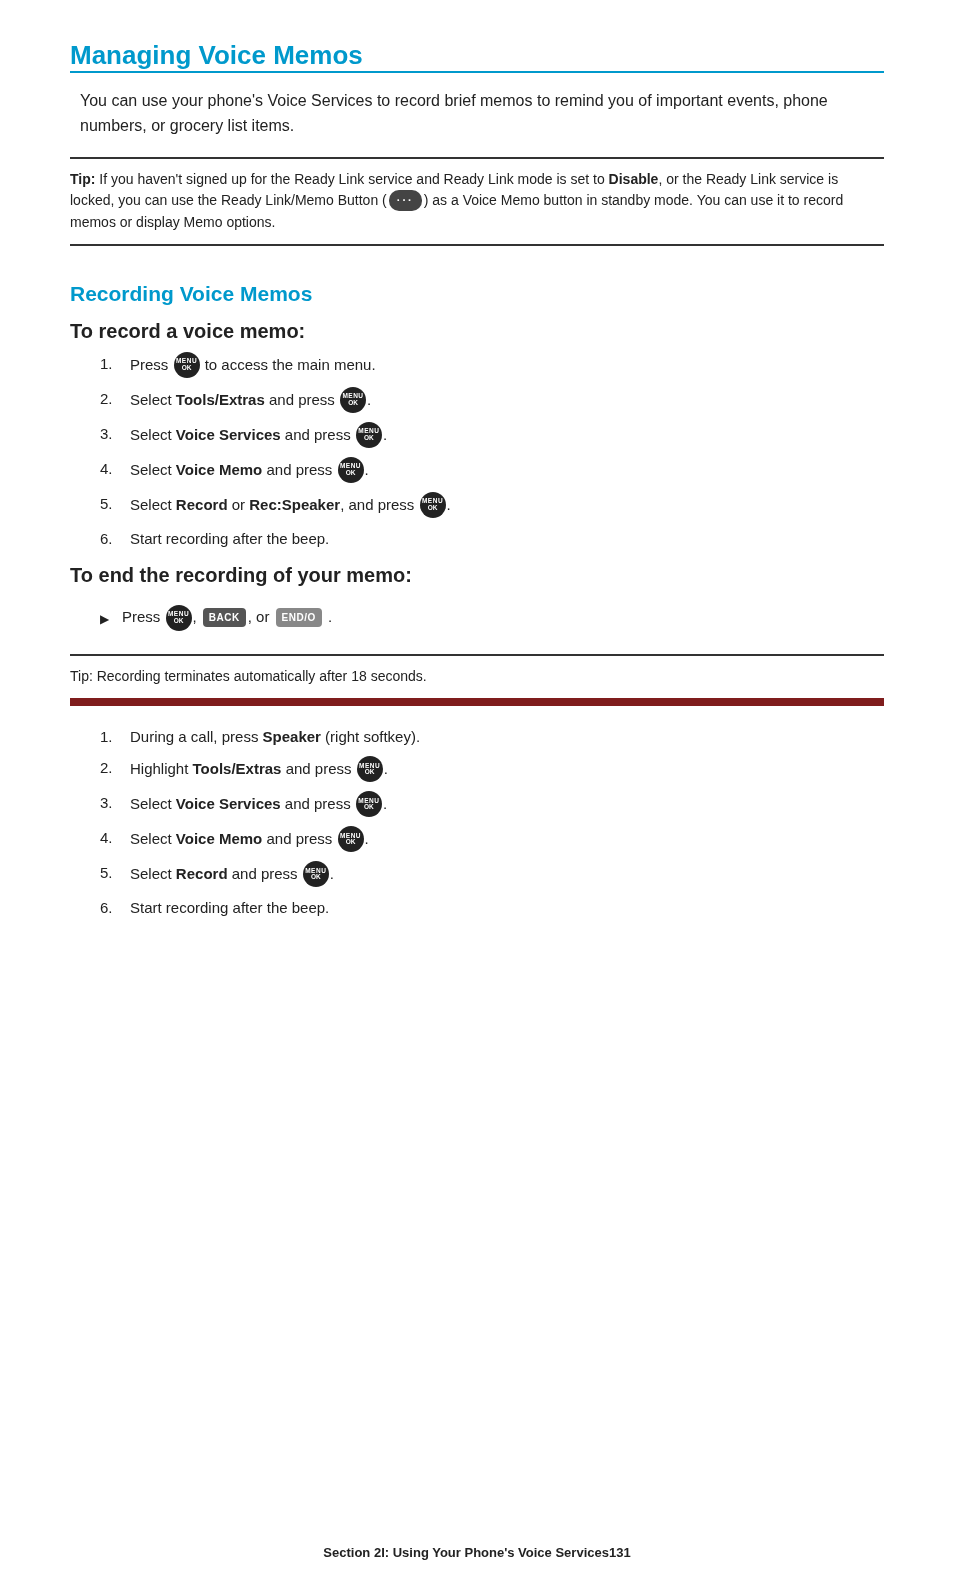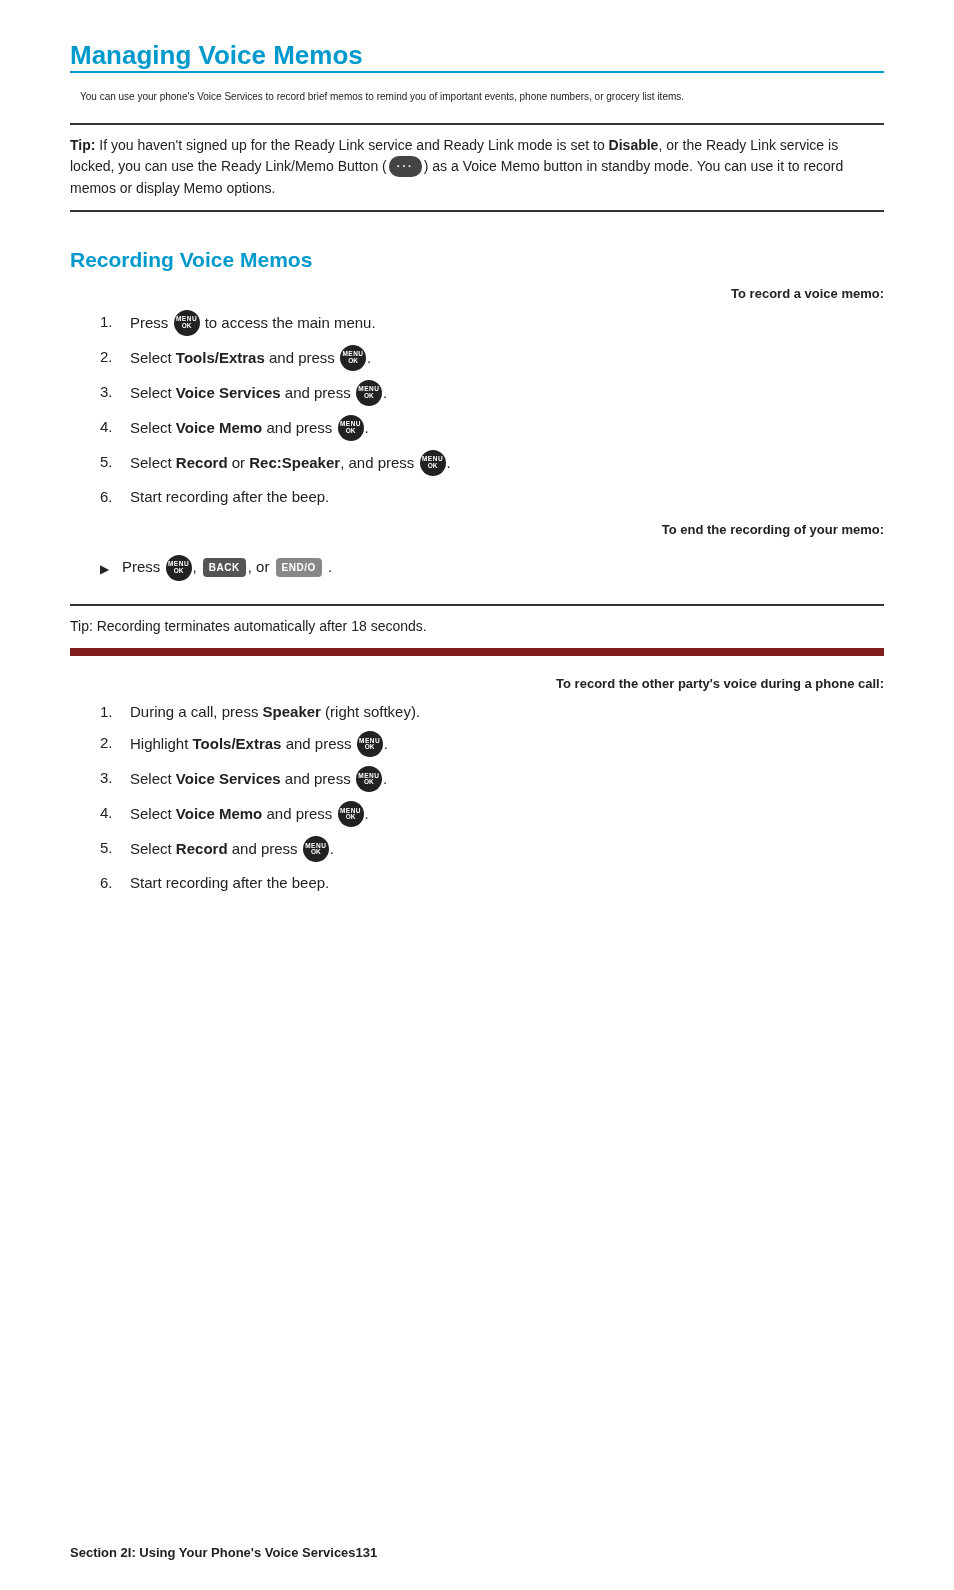--- a/index.html
+++ b/index.html
@@ -15,21 +15,21 @@
 
     .page-title {
       font-size: 26px;
       font-weight: bold;
       color: #0099cc;
       border-bottom: 2px solid #0099cc;
       margin-bottom: 16px;
     }
 
     .intro-text {
-      font-size: 10px;
+      font-size: 16px;
       color: #222;
       margin-bottom: 18px;
       line-height: 1.55;
       padding-left: 10px;
     }
 
     .tip-box {
       border-top: 2px solid #333;
       border-bottom: 2px solid #333;
       padding: 10px 0;
@@ -45,24 +45,23 @@
     .section-title {
       font-size: 21px;
       font-weight: bold;
       color: #0099cc;
       margin-bottom: 14px;
       margin-top: 16px;
     }
 
     .sub-heading {
       font-weight: bold;
-      font-size: 13px;
+      font-size: 20px;
       margin-bottom: 10px;
       margin-top: 4px;
-      text-align: right;
     }
 
     .ordered-list {
       list-style: none;
       counter-reset: ol-counter;
       padding-left: 30px;
       margin-bottom: 14px;
     }
 
     .ordered-list li {
@@ -207,21 +206,21 @@
     .section2 {
       margin-top: 18px;
     }
 
     .page-footer {
       position: absolute;
       bottom: 30px;
       left: 70px;
       right: 70px;
       display: flex;
-      justify-content: flex-start;
+      justify-content: center;
       font-size: 13px;
       font-weight: bold;
       color: #222;
     }
   </style>
 </head>
 <body>
 
 <div class="page-title">Managing Voice Memos</div>
 
@@ -289,21 +288,20 @@
     </span>
   </li>
 </ul>
 
 <div class="tip-bottom">
   <span class="tip-label">Tip:</span><span> Recording terminates automatically after 18 seconds.</span>
 </div>
 
 <div class="section2">
 
-  <div class="sub-heading">To record the other party's voice during a phone call:</div>
 
   <ol class="ordered-list">
 
     <li>
       <span>During a call, press <span class="bold">Speaker</span> (right softkey).</span>
     </li>
 
     <li>
       <span>Highlight <span class="bold">Tools/Extras</span> and press&nbsp;<span class="menu-btn">
             <span class="top-label">MENU</span>

